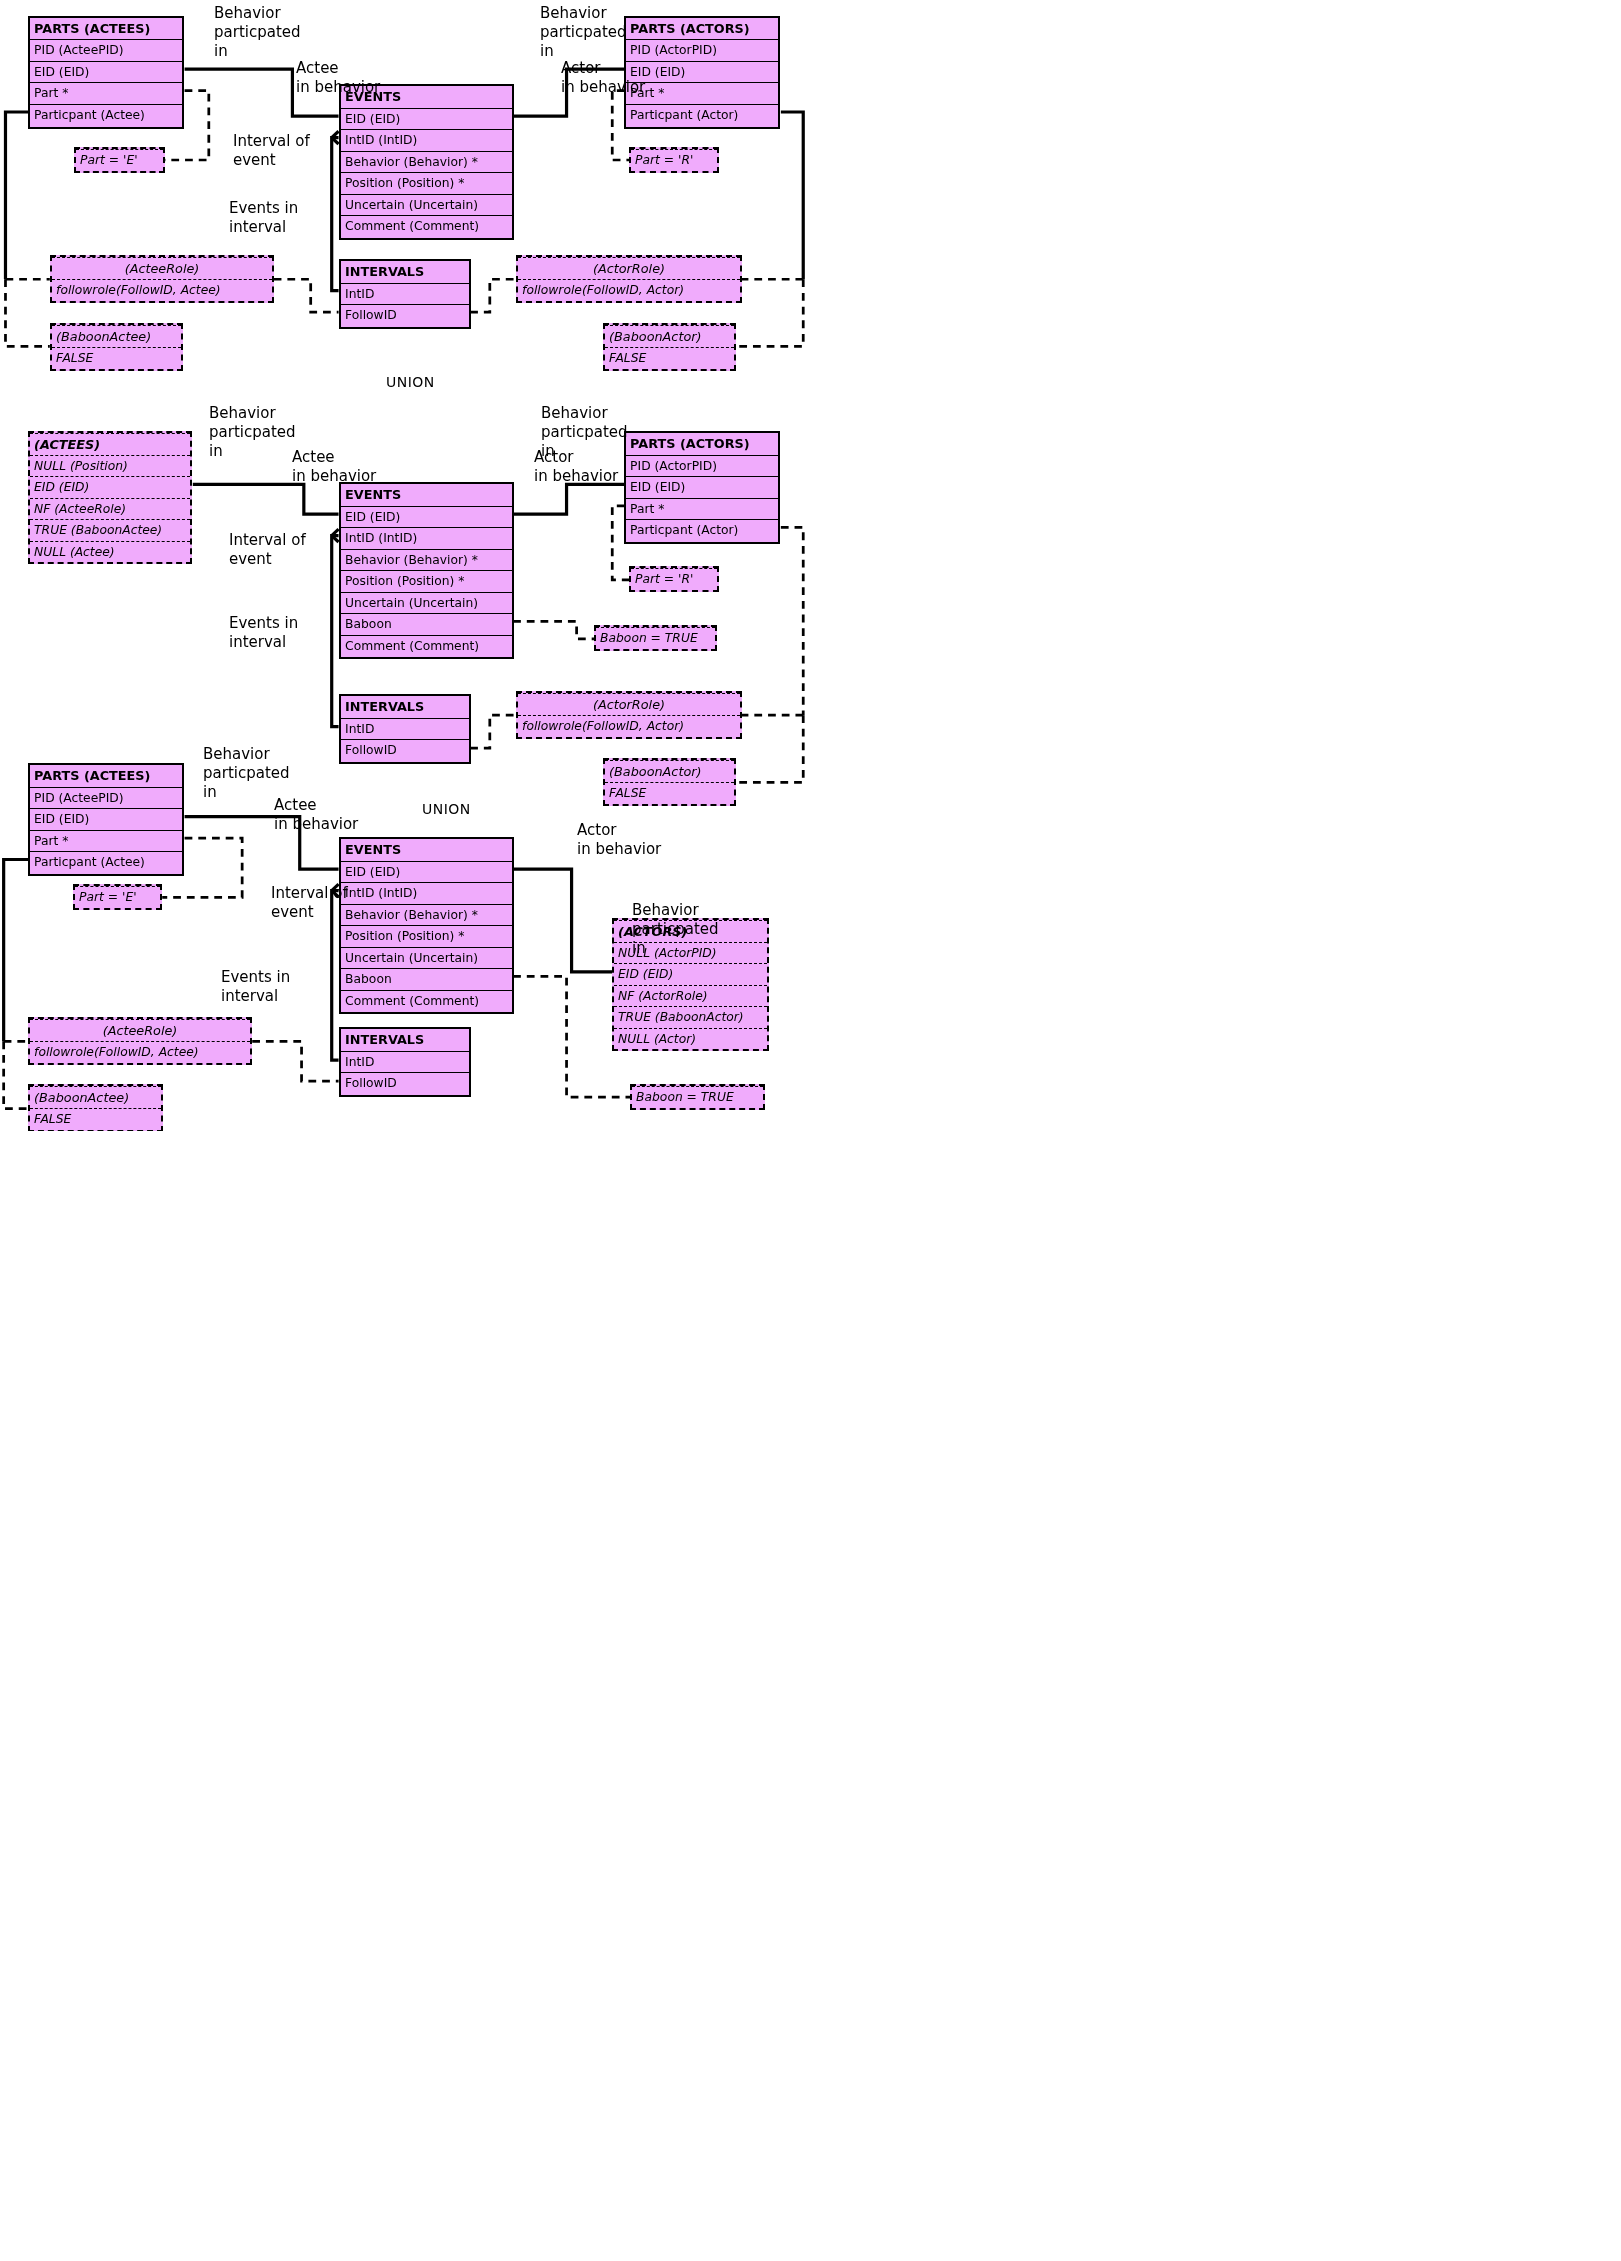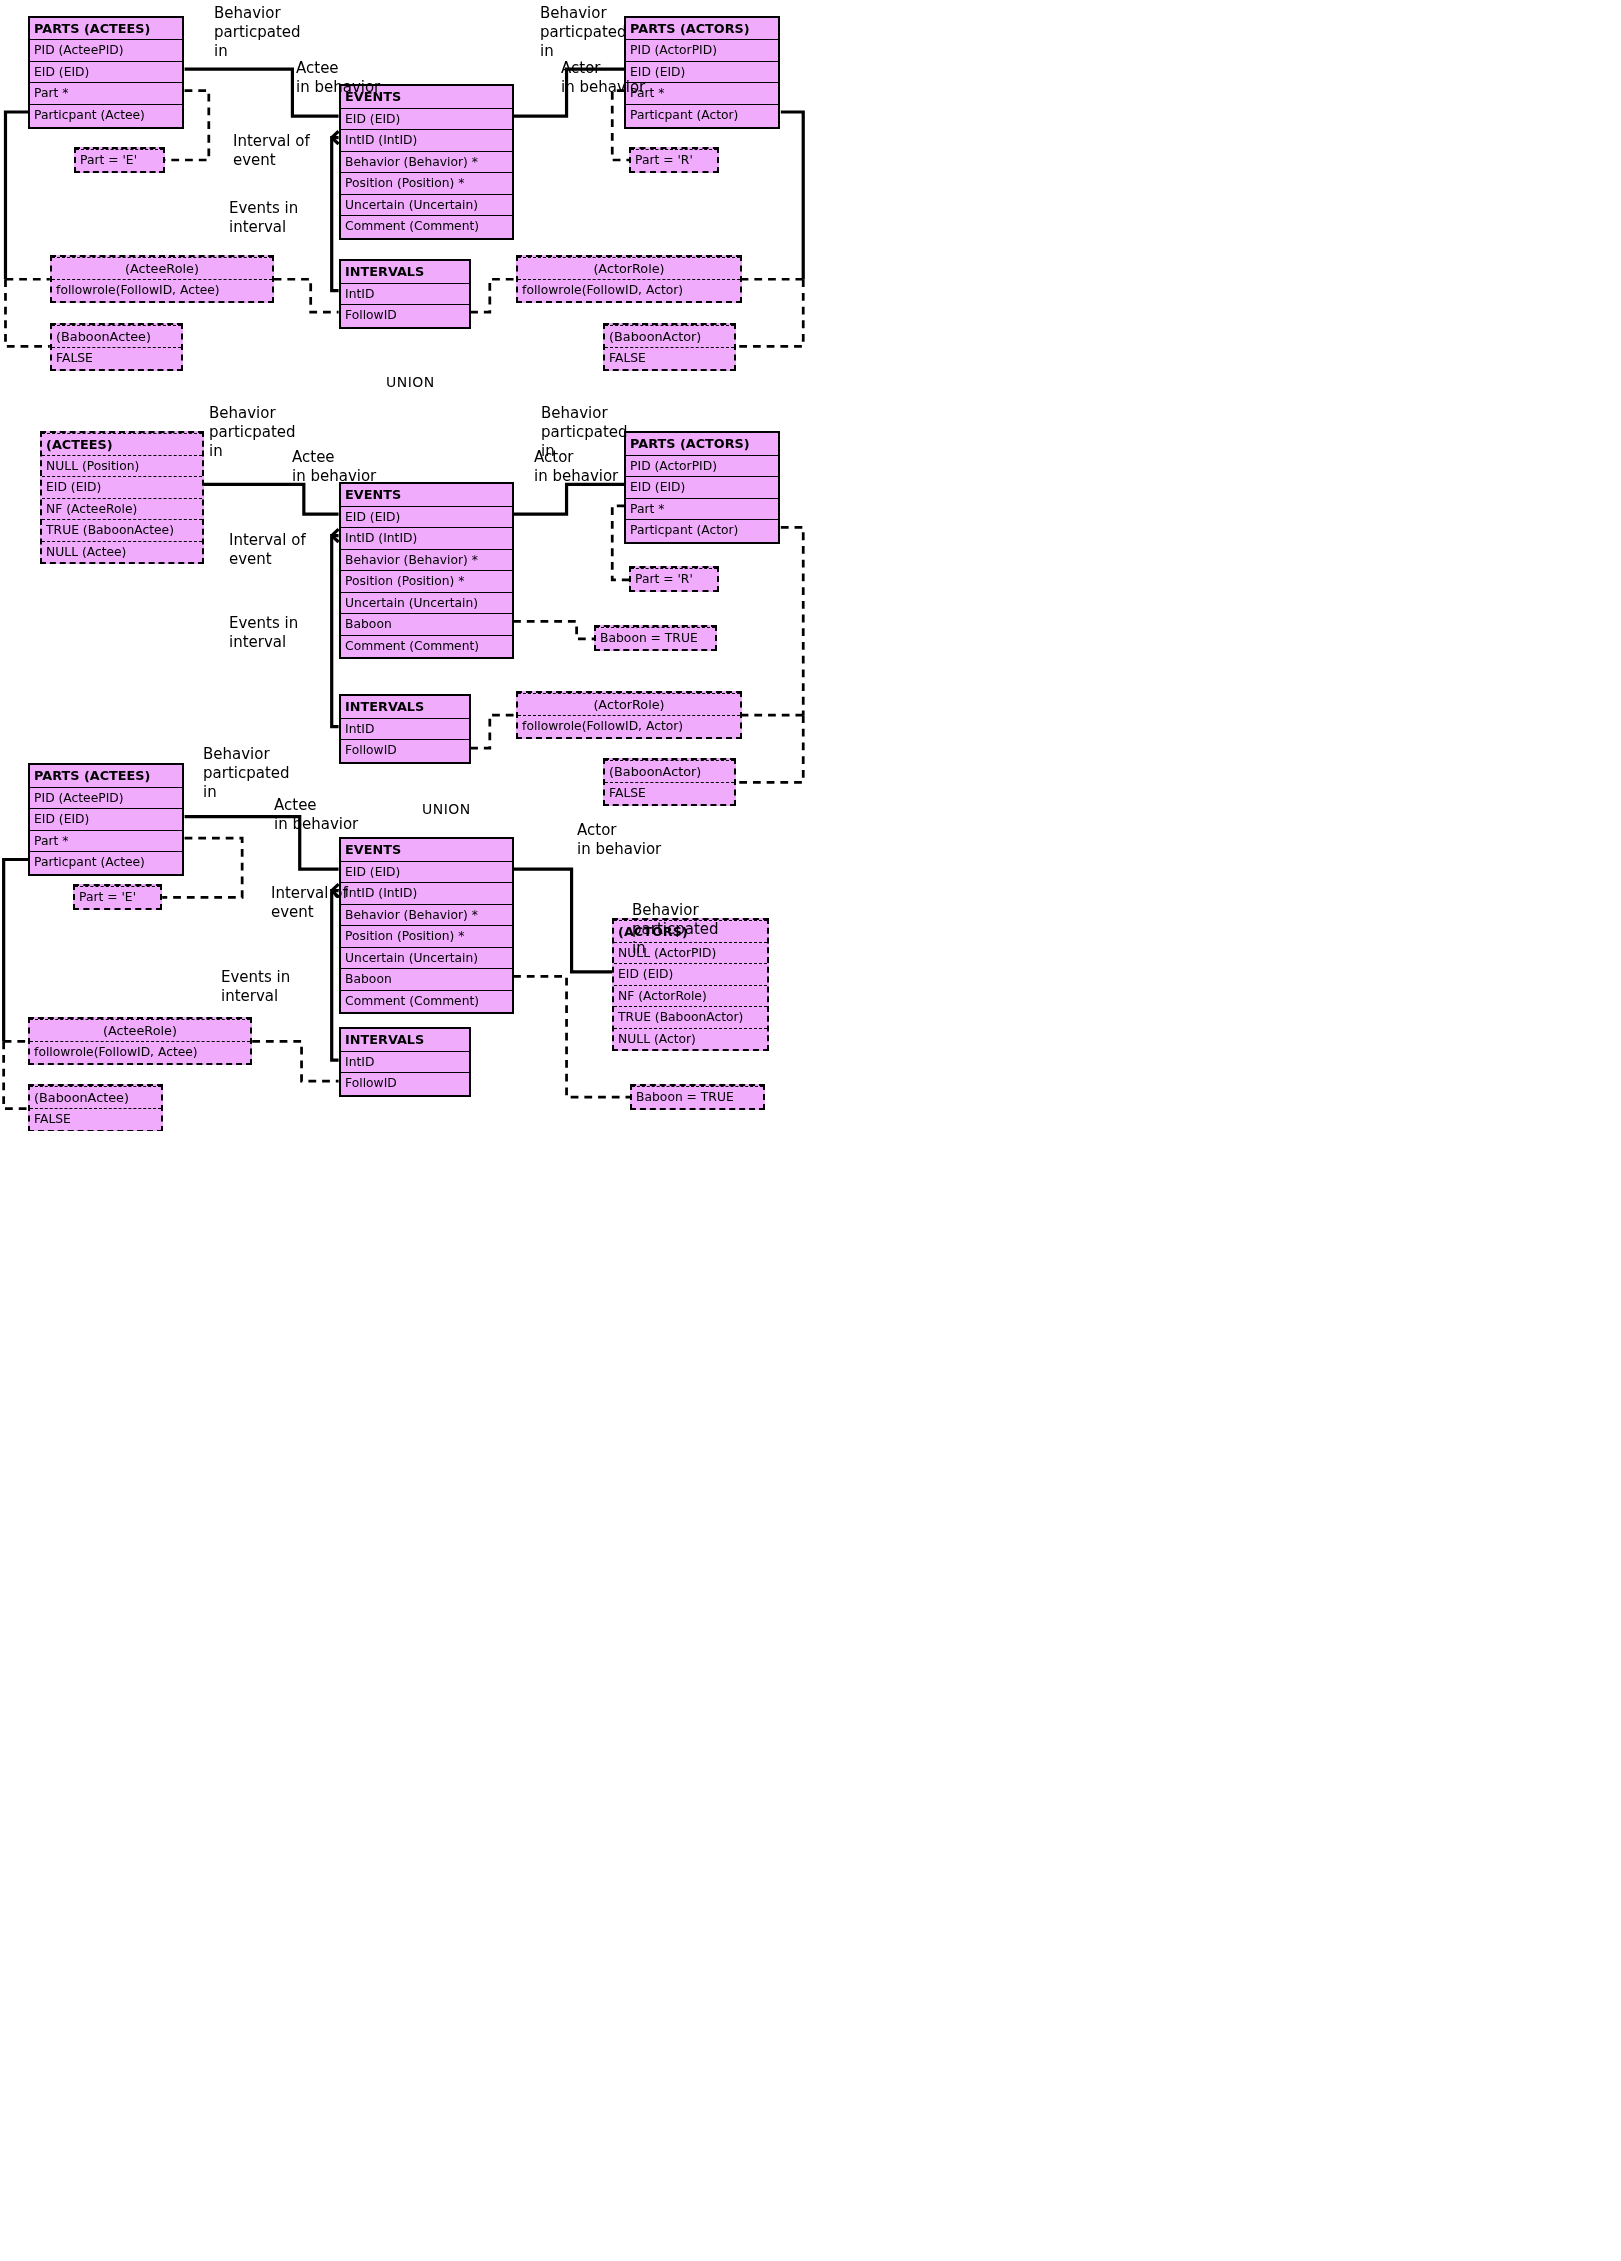--- a/index.html
+++ b/index.html
@@ -6,21 +6,21 @@
   #stage{position:relative;width:811px;height:1131px;background:#fff;overflow:hidden;
          font-family:"DejaVu Sans","Liberation Sans",sans-serif;color:#000;}
   #wires{position:absolute;left:0;top:0;z-index:1;}
   #wires polyline{fill:none;stroke:#000;}
   #wires polyline.solid{stroke-width:7;}
   #wires polyline.dashed{stroke-width:6;stroke-dasharray:17 13;}
   .tbl{position:absolute;z-index:2;background:#f0abfc;box-sizing:border-box;border:2.7px solid #000;}
   .tbl.dashed{border:2.3px dashed #000;}
   .cell{box-sizing:border-box;height:21.5px;display:flex;align-items:center;
         padding:0 4.1px;font-size:12.3px;white-space:nowrap;overflow:hidden;border-top:1.8px solid #000;}
-  .tbl.dashed .cell{border-top:1.8px dashed #000;}
+  .tbl.dashed .cell{border-top:1.8px dashed #000;font-style:italic;}
   .cell:first-child{border-top:none;}
   .cell.hdr{font-weight:bold;font-size:12.8px;}
   .cell.center{justify-content:center;}
   .lbl{position:absolute;z-index:2;font-size:15px;line-height:19px;white-space:pre;}
   .lbl.union{font-size:14px;letter-spacing:0.5px;}
 </style>
 </head>
 <body>
 
 <div id="stage">
@@ -106,21 +106,21 @@
     <div class="tbl dashed" style="left: 603px; top: 323px; width: 133px; height: 48px;">
       <div class="cell hdr" style="font-weight: normal;">(BaboonActor)</div>
       <div class="cell">FALSE</div>
     </div>
     <div class="tbl dashed" style="left: 74px; top: 147px; width: 91px; height: 26px;">
       <div class="cell">Part = 'E'</div>
     </div>
     <div class="tbl dashed" style="left: 629px; top: 147px; width: 90px; height: 26px;">
       <div class="cell">Part = 'R'</div>
     </div>
-    <div class="tbl dashed" style="left: 40px; top: 431px; width: 164px; height: 133px;">
+    <div class="tbl dashed" style="left: 28px; top: 431px; width: 164px; height: 133px;">
       <div class="cell hdr">(ACTEES)</div>
       <div class="cell">NULL (Position)</div>
       <div class="cell">EID (EID)</div>
       <div class="cell">NF (ActeeRole)</div>
       <div class="cell">TRUE (BaboonActee)</div>
       <div class="cell">NULL (Actee)</div>
     </div>
     <div class="tbl" style="left: 339px; top: 482px; width: 175px; height: 177px;">
       <div class="cell hdr">EVENTS</div>
       <div class="cell">EID (EID)</div>

